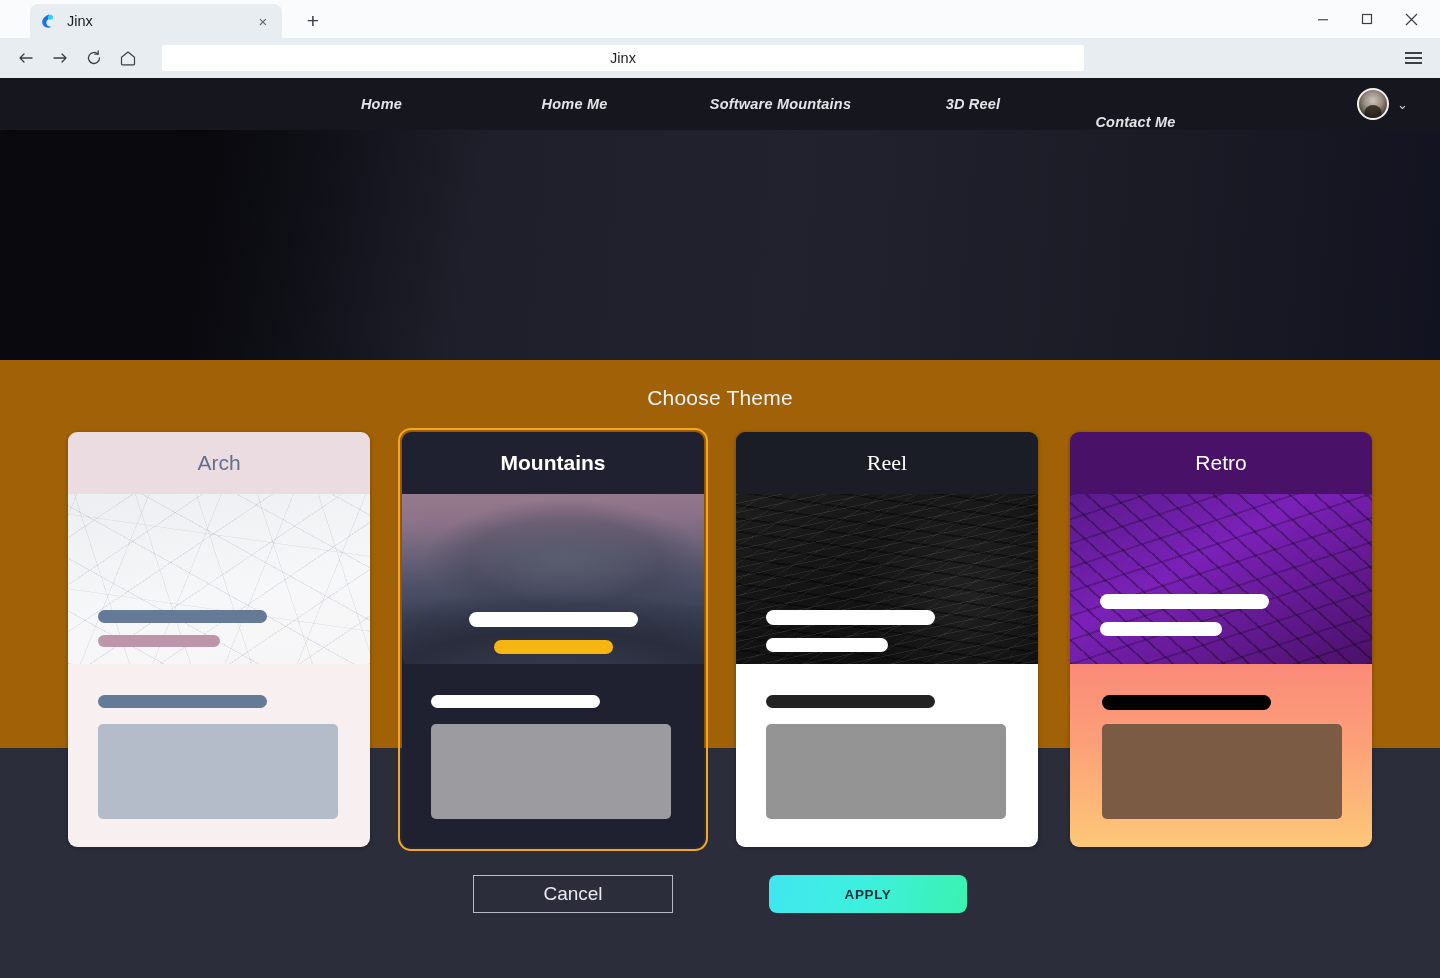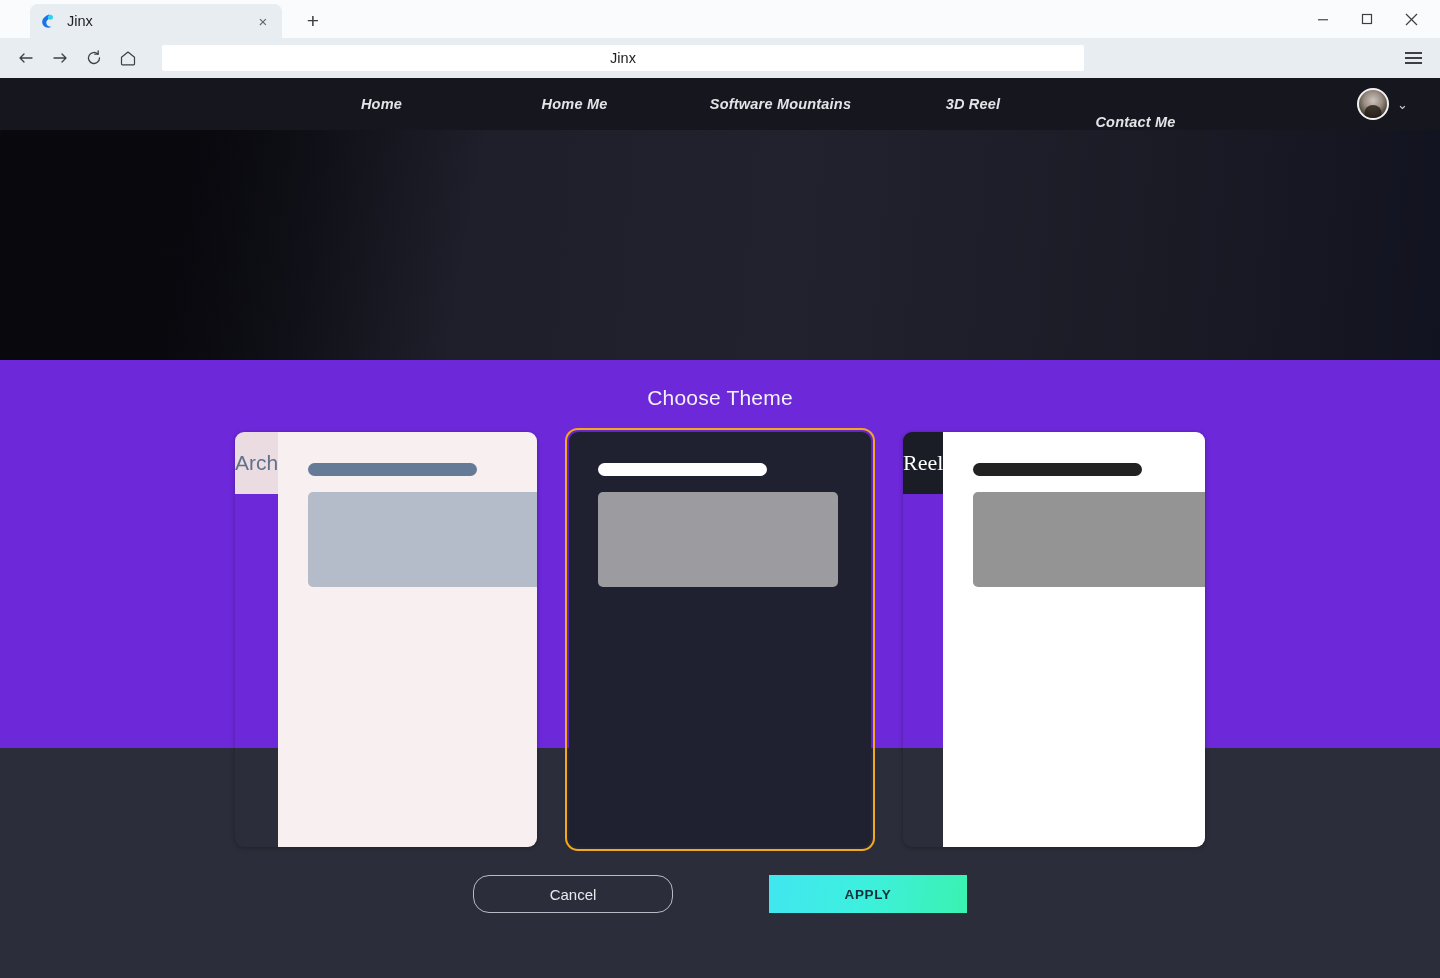--- a/index.html
+++ b/index.html
@@ -94,32 +94,32 @@
       linear-gradient(112deg, rgba(255,255,255,.035) 0 5px, transparent 5px 81px),
       linear-gradient(126deg, rgba(255,255,255,.03) 0 2px, transparent 2px 25px),
       linear-gradient(98deg,  rgba(255,255,255,.055) 0 2px, transparent 2px 119px),
       linear-gradient(95deg, #101119 0%, #1d1e29 28%, #22222f 55%, #1a1b25 80%, #121320 100%);
   }
   .hero::before {
     content: ""; position: absolute; inset: 0;
     background: linear-gradient(100deg, rgba(8,8,13,.96) 0 14%, rgba(8,8,13,0) 33%);
   }
 
-  .modal-area { background: #6d28d9; height: 388px; position: relative; }
+  .modal-area { background: #a16207; height: 388px; position: relative; }
   .modal-title {
     text-align: center; color: #f2f2f5; font-size: 21px;
     padding-top: 26px; letter-spacing: .2px; font-weight: 400;
   }
 
   .cards { display: flex; justify-content: center; gap: 32px; margin-top: 22px; }
 
   .card {
     width: 302px; height: 415px; border-radius: 9px; overflow: hidden;
     position: relative; cursor: pointer;
-    display: flex; flex-direction: row;
+    display: flex; flex-direction: column;
     box-shadow: 0 1px 4px rgba(0,0,0,.3);
   }
   .card.selected {
     outline: 2px solid #f5a81c; outline-offset: 2px; border-radius: 9px;
   }
   .card-head {
     height: 62px; display: flex; align-items: center; justify-content: center;
     flex: 0 0 auto;
   }
   .card-title { font-size: 21px; }
@@ -191,27 +191,27 @@
     position: relative;
   }
   .retro .card-body {
     background: linear-gradient(180deg, #fa8a79 0%, #fc9f78 42%, #fcc878 100%);
   }
 
   
   .actions { display: flex; justify-content: center; align-items: center;
     gap: 96px; margin-top: 28px; }
   .btn-cancel {
-    width: 200px; height: 38px; border-radius: 16px;
+    width: 200px; height: 38px; border-radius: 0;
     border: 1px solid #b9bac4; background: transparent;
-    color: #e9e9ee; font-size: 15px; cursor: pointer;
+    color: #e9e9ee; font-size: 19px; cursor: pointer;
     font-family: "Liberation Sans", sans-serif;
   }
   .btn-apply {
-    width: 198px; height: 38px; border-radius: 0; border: 0;
+    width: 198px; height: 38px; border-radius: 8px; border: 0;
     background: linear-gradient(100deg, #41e6f0 0%, #3df0de 48%, #3af2b0 100%);
     color: #14303a; font-size: 13.5px; font-weight: 700;
     letter-spacing: .6px; cursor: pointer;
     font-family: "Liberation Sans", sans-serif;
   }
 </style>
 </head>
 <body>
 
 <div class="browser">
@@ -309,20 +309,23 @@
             <span class="bar" style="left:30px;top:116px;width:169px;height:13px;background:#647a96;"></span>
             <span class="bar" style="left:30px;top:141px;width:122px;height:12px;background:#be96ac;"></span>
           </div>
           <div class="card-body">
             <span class="bar" style="left:30px;top:31px;width:169px;height:13px;background:#647a96;"></span>
             <span class="bar" style="left:30px;top:60px;width:240px;height:95px;background:#b3bcc8;border-radius:5px;"></span>
           </div>
         </div>
 
         <div class="card mountains selected">
+          <div class="card-head">
+            <span class="card-title">Mountains</span>
+          </div>
           <div class="card-img">
             <span class="bar" style="left:67px;top:118px;width:169px;height:15px;background:#ffffff;"></span>
             <span class="bar" style="left:92px;top:146px;width:119px;height:14px;background:#f5b612;"></span>
           </div>
           <div class="card-body">
             <span class="bar" style="left:29px;top:31px;width:169px;height:13px;background:#ffffff;"></span>
             <span class="bar" style="left:29px;top:60px;width:240px;height:95px;background:#9b9ba0;border-radius:5px;"></span>
           </div>
         </div>
 
@@ -333,20 +336,33 @@
           <div class="card-img">
             <span class="bar" style="left:30px;top:116px;width:169px;height:15px;background:#ffffff;"></span>
             <span class="bar" style="left:30px;top:144px;width:122px;height:14px;background:#ffffff;"></span>
           </div>
           <div class="card-body">
             <span class="bar" style="left:30px;top:31px;width:169px;height:13px;background:#222222;"></span>
             <span class="bar" style="left:30px;top:60px;width:240px;height:95px;background:#949494;border-radius:5px;"></span>
           </div>
         </div>
 
+        <div class="card retro">
+          <div class="card-head">
+            <span class="card-title">Retro</span>
+          </div>
+          <div class="card-img">
+            <span class="bar" style="left:30px;top:100px;width:169px;height:15px;background:#ffffff;z-index:2;"></span>
+            <span class="bar" style="left:30px;top:128px;width:122px;height:14px;background:#ffffff;z-index:2;"></span>
+          </div>
+          <div class="card-body">
+            <span class="bar" style="left:32px;top:31px;width:169px;height:15px;background:#000000;"></span>
+            <span class="bar" style="left:32px;top:60px;width:240px;height:95px;background:#7c5b44;border-radius:5px;"></span>
+          </div>
+        </div>
 
       </div>
 
       <div class="actions">
         <button class="btn-cancel">Cancel</button>
         <button class="btn-apply">APPLY</button>
       </div>
     </div>
 
   </div>

